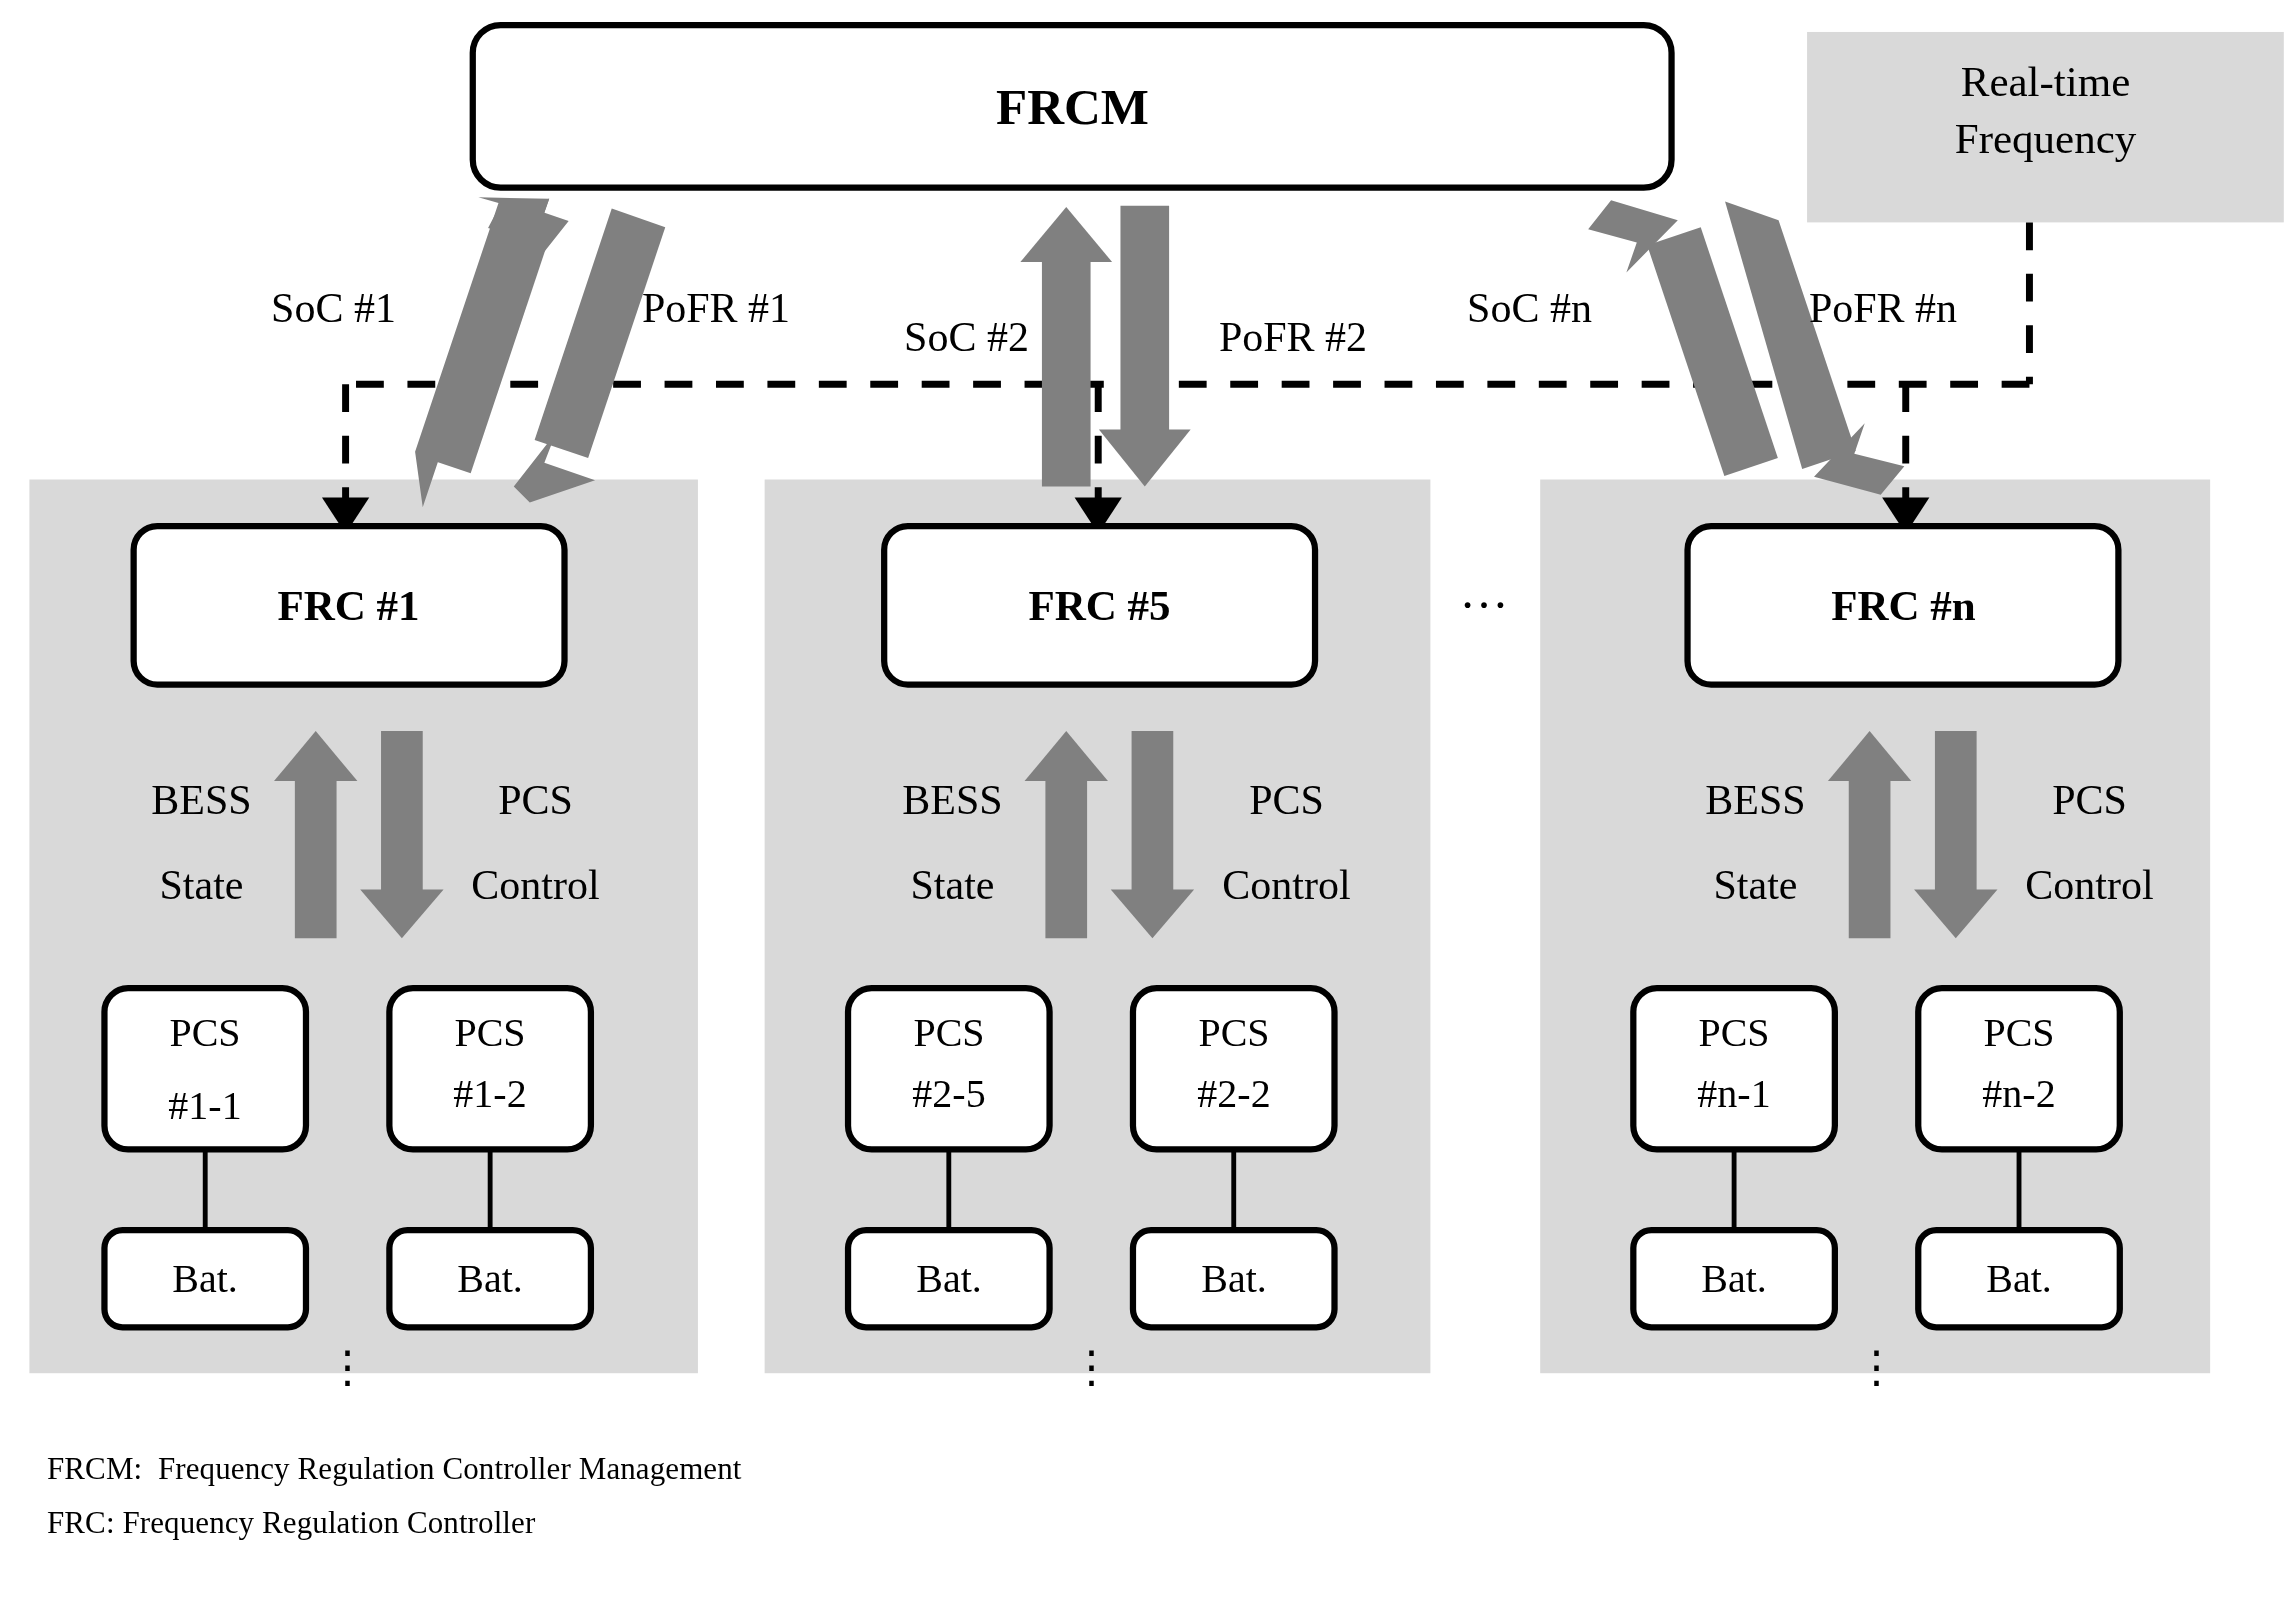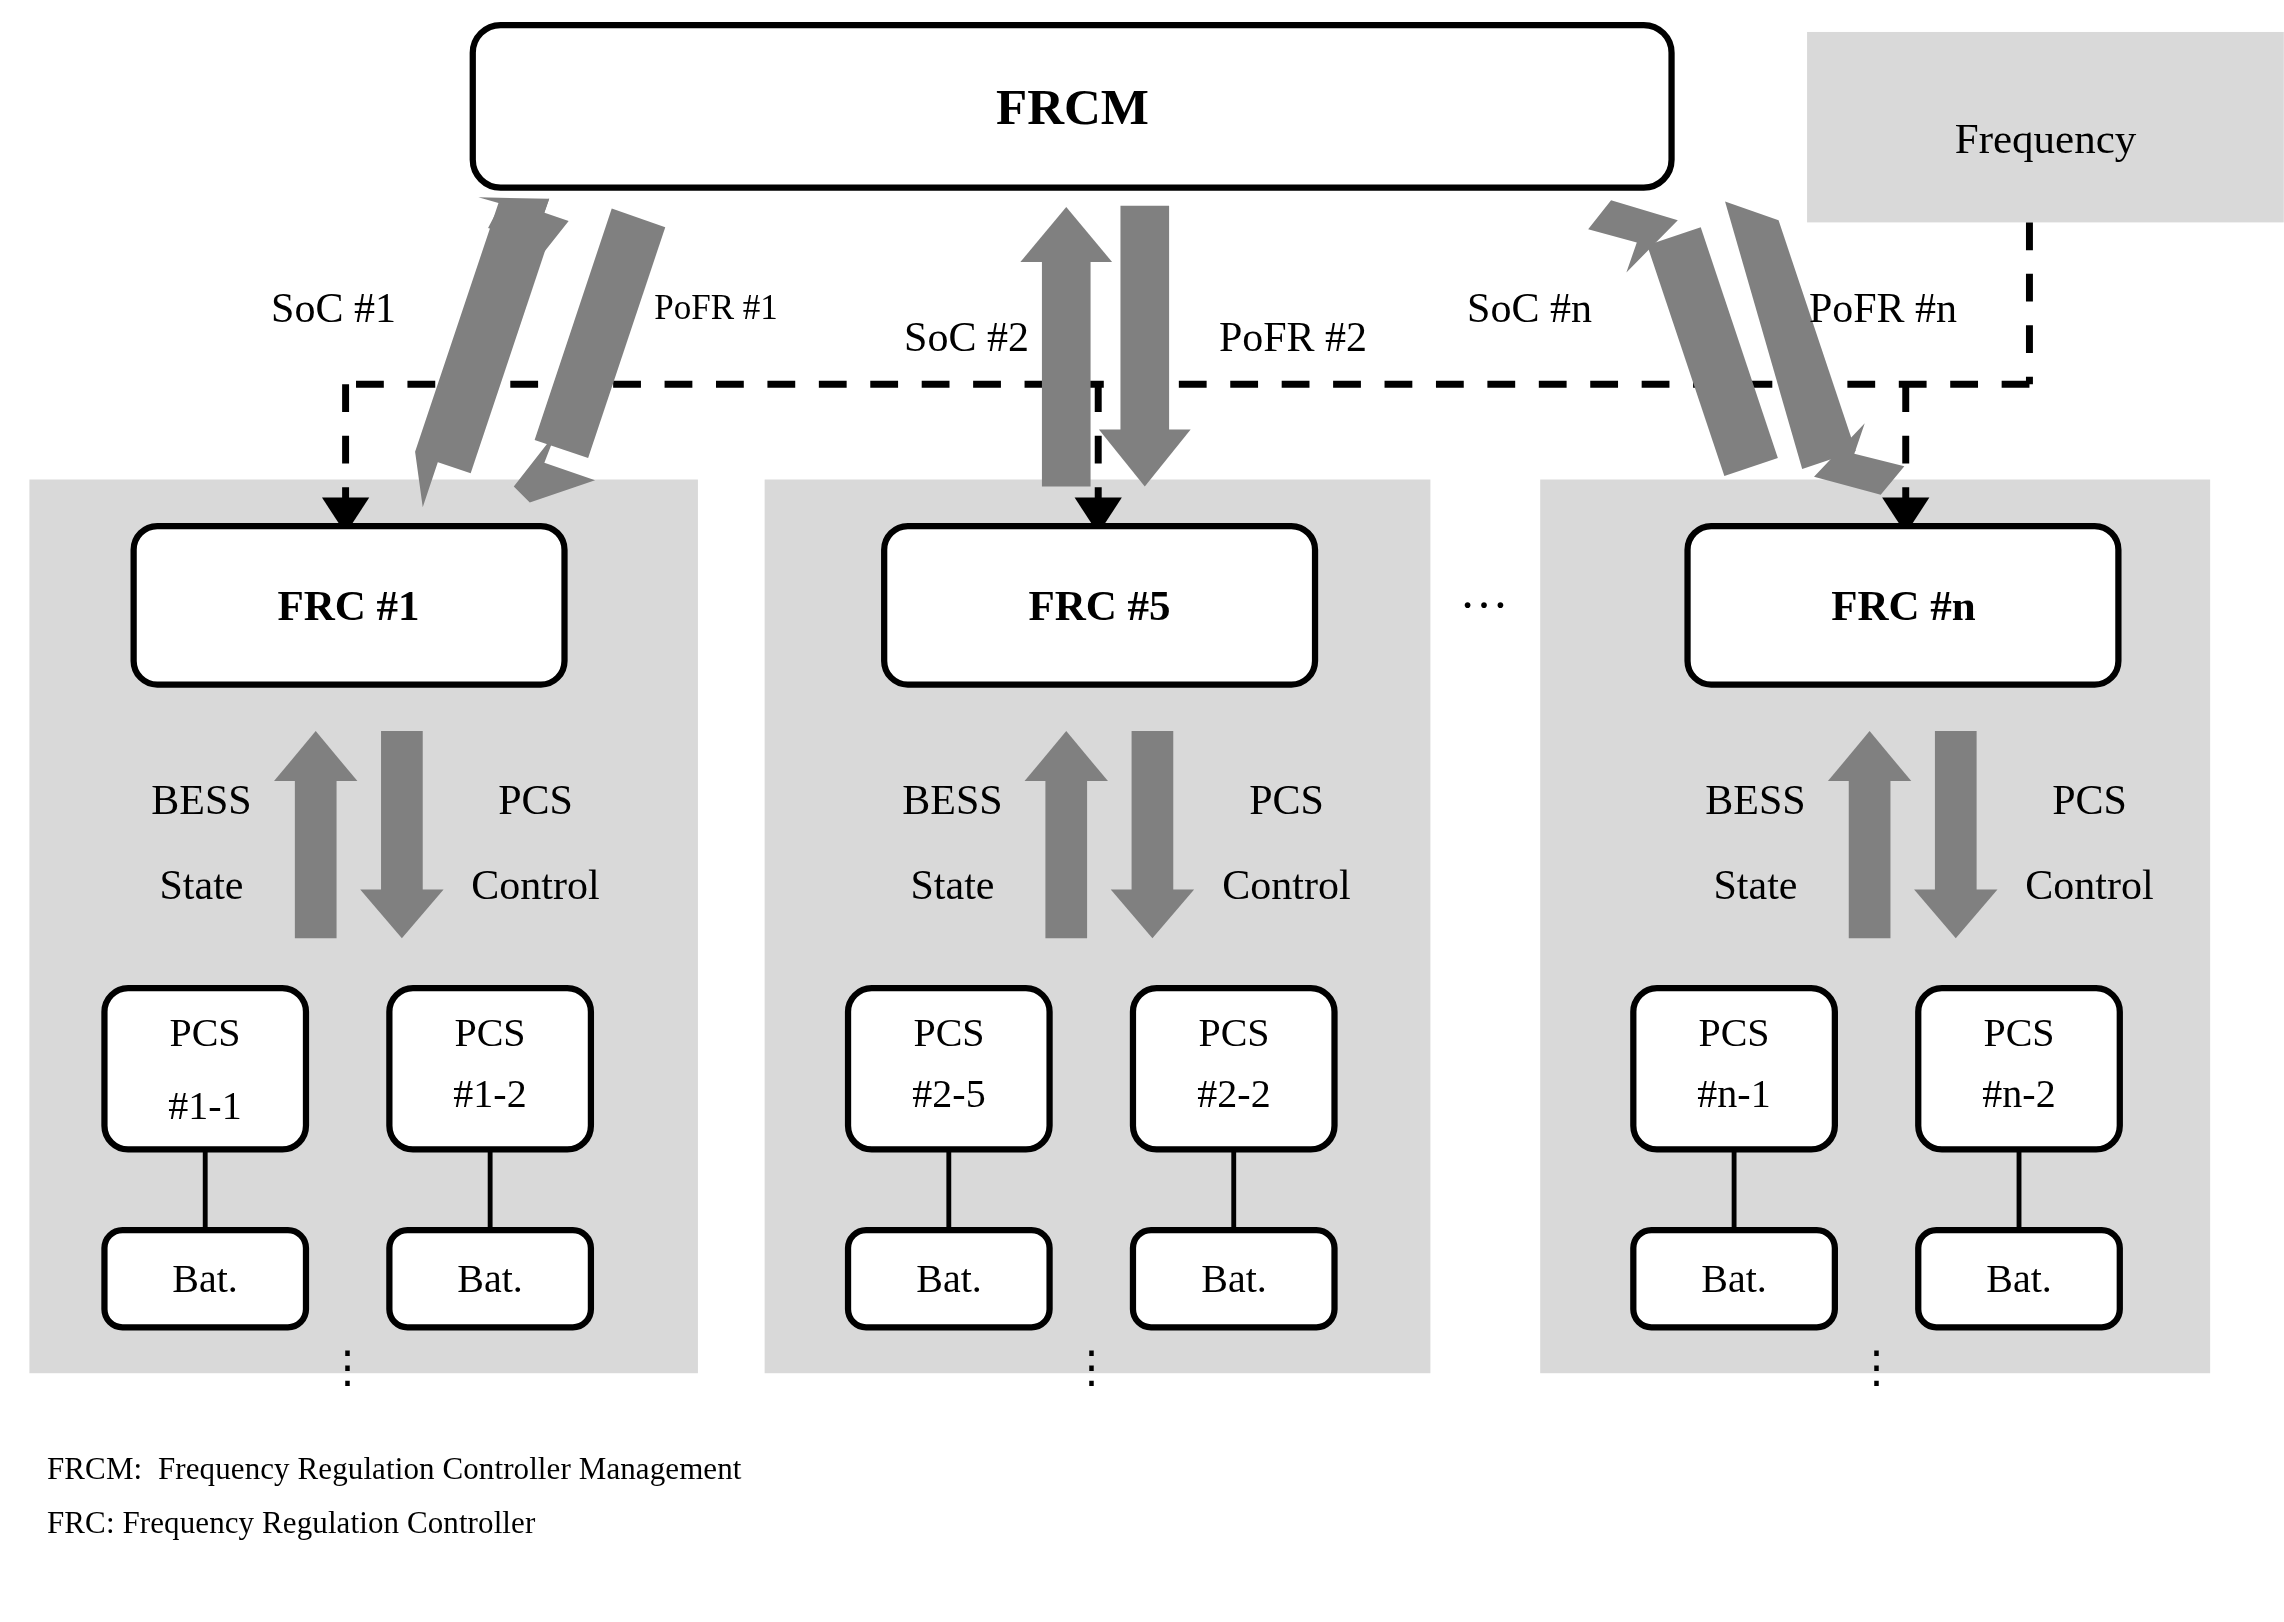--- a/index.html
+++ b/index.html
@@ -101,24 +101,25 @@
     <rect x="2350" y="1422" width="290" height="232" rx="34" ry="34" fill="#ffffff" stroke="#000000" stroke-width="9"></rect>
     <rect x="2760" y="1422" width="290" height="232" rx="34" ry="34" fill="#ffffff" stroke="#000000" stroke-width="9"></rect>
     <line x1="2495" y1="1654" x2="2495" y2="1770" stroke="#000000" stroke-width="7"></line>
     <line x1="2905" y1="1654" x2="2905" y2="1770" stroke="#000000" stroke-width="7"></line>
     <rect x="2350" y="1770" width="290" height="140" rx="26" ry="26" fill="#ffffff" stroke="#000000" stroke-width="9"></rect>
     <rect x="2760" y="1770" width="290" height="140" rx="26" ry="26" fill="#ffffff" stroke="#000000" stroke-width="9"></rect>
   </svg>
 
   <div class="txt center bold" style="left:473px;top:25px;width:1199px;height:163px;font-size:51px;">FRCM</div>
 
+  <div class="txt center" style="left:1807px;top:56px;width:477px;height:50px;font-size:43px;">Real-time</div>
   <div class="txt center" style="left:1807px;top:113px;width:477px;height:50px;font-size:43px;">Frequency</div>
 
   <div class="txt center" style="left:229px;top:285px;width:209px;height:46px;font-size:42px;">SoC #1</div>
-  <div class="txt center" style="left:598px;top:285px;width:236px;height:46px;font-size:35px;">PoFR #1</div>
+  <div class="txt center" style="left:598px;top:285px;width:236px;height:46px;font-size:42px;">PoFR #1</div>
 
   <div class="txt center" style="left:862px;top:314px;width:209px;height:46px;font-size:42px;">SoC #2</div>
   <div class="txt center" style="left:1175px;top:314px;width:236px;height:46px;font-size:42px;">PoFR #2</div>
 
   <div class="txt center" style="left:1425px;top:285px;width:209px;height:46px;font-size:42px;">SoC #n</div>
   <div class="txt center" style="left:1765px;top:285px;width:236px;height:46px;font-size:42px;">PoFR #n</div>
 
   <div class="txt center bold" style="left:133px;top:526px;width:431px;height:158px;font-size:43px;">FRC #1</div>
   <div class="txt center bold" style="left:884px;top:526px;width:431px;height:158px;font-size:43px;">FRC #5</div>
   <div class="txt center bold" style="left:1688px;top:526px;width:431px;height:158px;font-size:43px;">FRC #n</div>

